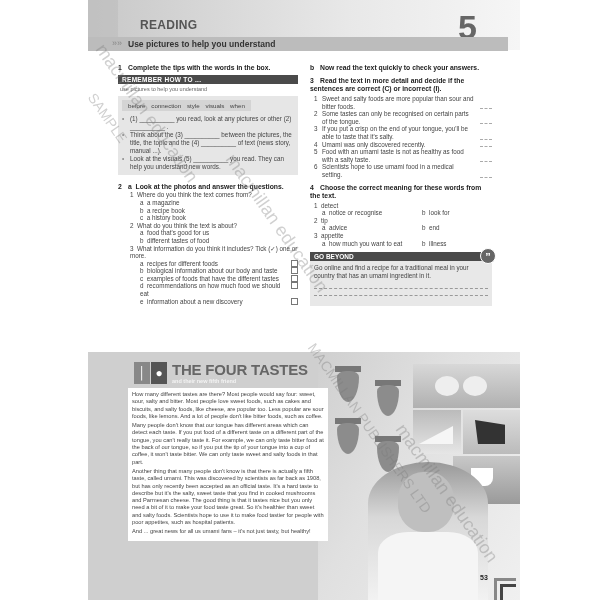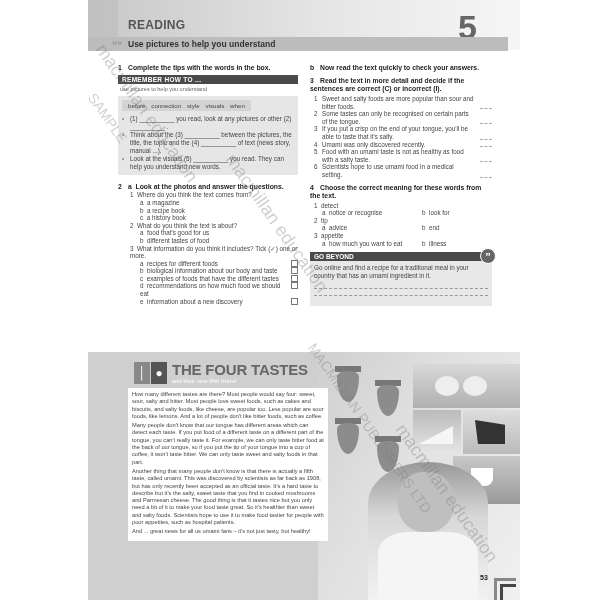--- a/index.html
+++ b/index.html
@@ -5,21 +5,21 @@
   * { box-sizing: border-box; margin: 0; padding: 0; }
   html, body { width: 600px; height: 600px; background: #ffffff; overflow: hidden; }
   body { font-family: "Liberation Sans", sans-serif; color: #333; position: relative; }
 
   .page { position: absolute; left: 88px; top: 0; width: 432px; height: 600px; background: #fff; }
 
   
   .header { position: absolute; left: 0; top: 0; width: 432px; height: 50px;
     background: linear-gradient(90deg, #c8c8c8 0%, #e8e8e8 60%, #f6f6f6 100%); }
   .header-logo { position: absolute; left: 0; top: 0; width: 30px; height: 50px; background: #bdbdbd; opacity: .6; }
-  .header-title { position: absolute; left: 40px; top: 18px; font-size: 12px; font-weight: bold; color: #555; letter-spacing: .3px; }
+  .header-title { position: absolute; left: 52px; top: 18px; font-size: 12px; font-weight: bold; color: #555; letter-spacing: .3px; }
   .subheader { position: absolute; left: 0; top: 37px; width: 420px; height: 14px; background: #bcbcbc; }
   .subheader-arrows { position: absolute; left: 24px; top: 1px; font-size: 9px; color: #888; }
   .subheader-text { position: absolute; left: 40px; top: 2px; font-size: 8.5px; font-weight: bold; color: #333; }
   .unit-number { position: absolute; left: 370px; top: 8px; font-size: 34px; font-weight: bold; color: #666; }
 
   .col { position: absolute; font-size: 6.3px; line-height: 7.6px; color: #444; }
   .col-left { left: 30px; top: 64px; width: 180px; }
   .col-right { left: 222px; top: 64px; width: 182px; }
 
   .q-title { font-weight: bold; color: #222; font-size: 6.8px; line-height: 8px; }

